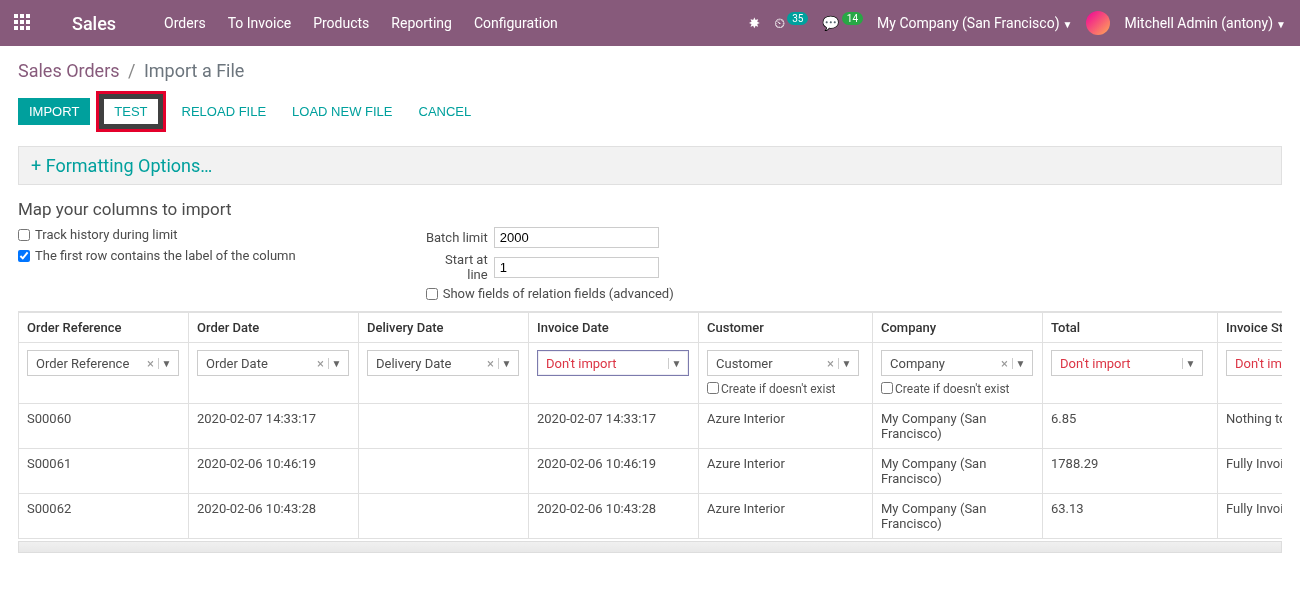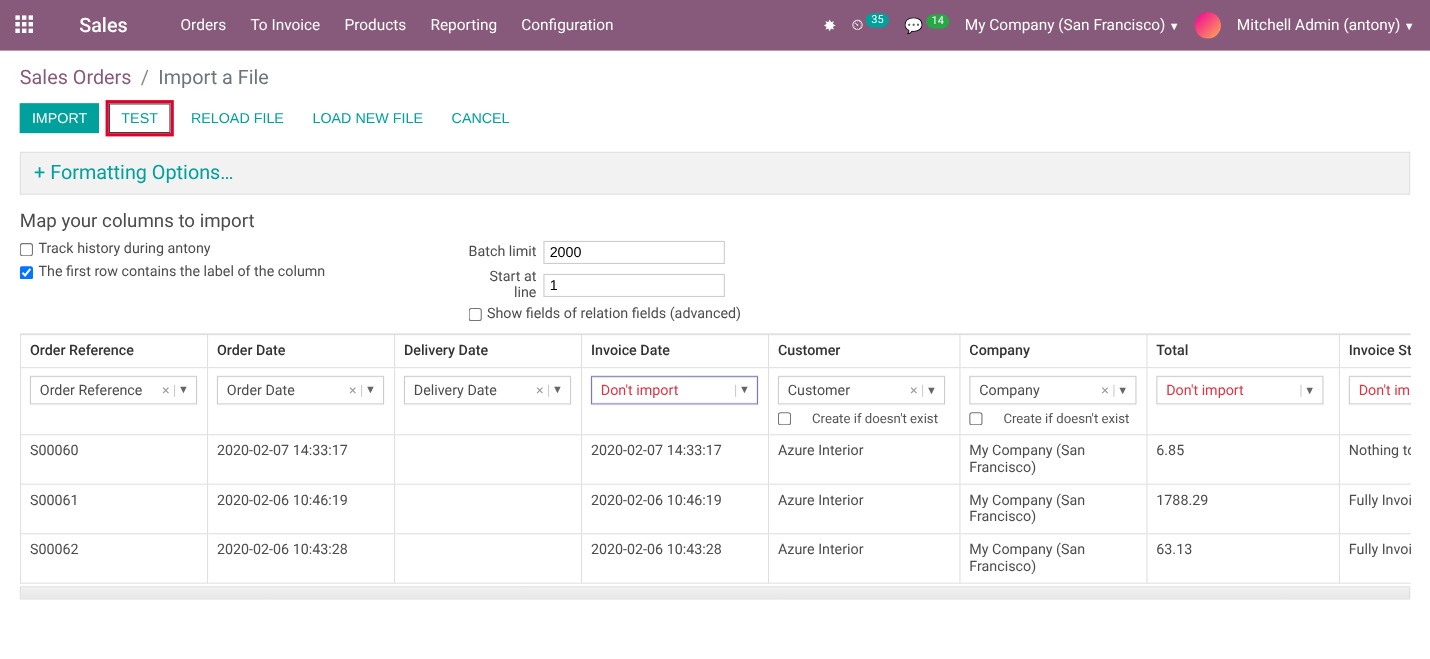--- a/index.html
+++ b/index.html
@@ -16,21 +16,21 @@
 .avatar { width: 24px; height: 24px; border-radius: 50%; background: linear-gradient(135deg,#e09,#fa5); display: inline-block; }
 .caret { font-size: 10px; margin-left: 3px; }
 .content { padding: 14px 18px 0; }
 .breadcrumb { font-size: 18px; margin-bottom: 10px; }
 .breadcrumb a { color: #875a7b; text-decoration: none; }
 .breadcrumb .sep { color: #888; margin: 0 4px; }
 .breadcrumb .current { color: #6c757d; }
 .btn-row { display: flex; align-items: center; gap: 6px; margin-bottom: 14px; }
 .btn { border: 1px solid transparent; padding: 5px 10px; font-size: 13px; font-weight: 500; cursor: pointer; background: #fff; text-transform: uppercase; }
 .btn-primary { background: #00a09d; color: #fff; border-color: #00a09d; }
-.btn-outline { border: 1px solid #404040; color: #00a09d; background: #fff; }
+.btn-outline { border: 5px solid #404040; color: #00a09d; background: #fff; }
 .highlight-box { border: 3px solid #e4002b; padding: 0; display: inline-block; }
 .btn-link { color: #00a09d; background: none; border: none; font-size: 13px; font-weight: 500; cursor: pointer; padding: 5px 10px; text-transform: uppercase; }
 .format-bar { background: #f2f2f2; border: 1px solid #e0e0e0; padding: 8px 12px; color: #00a09d; font-size: 18px; margin-bottom: 14px; cursor: pointer; }
 .section-title { font-size: 17px; font-weight: 400; margin-bottom: 8px; color: #4c4c4c; }
 .options-row { display: flex; gap: 130px; margin-bottom: 10px; }
 .opts-left label { display: flex; align-items: center; gap: 5px; font-size: 13px; margin-bottom: 6px; }
 .opts-right { font-size: 13px; }
 .opts-right .row { display: flex; align-items: center; margin-bottom: 4px; }
 .opts-right .lbl { width: 62px; text-align: right; margin-right: 6px; }
 .opts-right input[type="text"] { width: 165px; border: 1px solid #ccc; padding: 2px 5px; font-size: 13px; }
@@ -39,21 +39,21 @@
 .imp-table { width: 1400px; border-collapse: collapse; font-size: 13px; }
 .imp-table th, .imp-table td { border: 1px solid #e0e0e0; padding: 7px 8px; text-align: left; vertical-align: top; }
 .imp-table th { background: #fff; font-weight: 500; color: #333; }
 .imp-table tr.map-row td { background: #fff; }
 .select2 { display: flex; align-items: center; border: 1px solid #ccc; background: #fff; height: 26px; padding: 0 4px 0 8px; white-space: nowrap; width: 152px; }
 .select2.active { border-color: #7c7bad; box-shadow: inset 0 0 0 1px #7c7bad22; }
 .select2 .txt { flex: 1; overflow: hidden; text-overflow: ellipsis; }
 .select2 .txt.red { color: #dc3545; }
 .select2 .x { color: #999; margin: 0 4px; cursor: pointer; font-size: 13px; }
 .select2 .dd { width: 16px; border-left: 1px solid #ccc; text-align: center; color: #666; font-size: 10px; cursor: pointer; }
-.subcheck { margin-top: 6px; display: flex; align-items: center; gap: 19px; font-size: 12px; color: #555; }
+.subcheck { margin-top: 6px; display: flex; gap: 2px; font-size: 12px; color: #555; }
 .imp-table tbody tr td { color: #4c4c4c; }
 .scroll-hint { height: 12px; background: linear-gradient(#f0f0f0,#e8e8e8); border: 1px solid #ddd; margin-top: 2px; }
 input[type="checkbox"] { width: 12px; height: 12px; }
 .col0 { width: 170px; } .col1 { width: 170px; } .col2 { width: 170px; } .col3 { width: 170px; } .col4 { width: 174px; } .col5 { width: 170px; } .col6 { width: 175px; } .col7 { width: 200px; }
 </style>
 </head>
 <body>
 
 <div class="navbar">
   <div class="apps-icon">
@@ -103,21 +103,21 @@
   </div>
 
   <div class="format-bar">+ Formatting Options…</div>
 
   <div class="section-title">Map your columns to import</div>
 
   <div class="options-row">
     <div class="opts-left">
       <label>
           <input type="checkbox" style=""> 
-          <span>Track history during antony</span>
+          <span>Track history during limit</span>
         </label>
       <label>
           <input type="checkbox" checked="" style=""> 
           <span>The first row contains the label of the column</span>
         </label>
     </div>
     <div class="opts-right">
       <div class="row">
           <span class="lbl">Batch limit</span>
           <input type="text" value="2000" style="">

